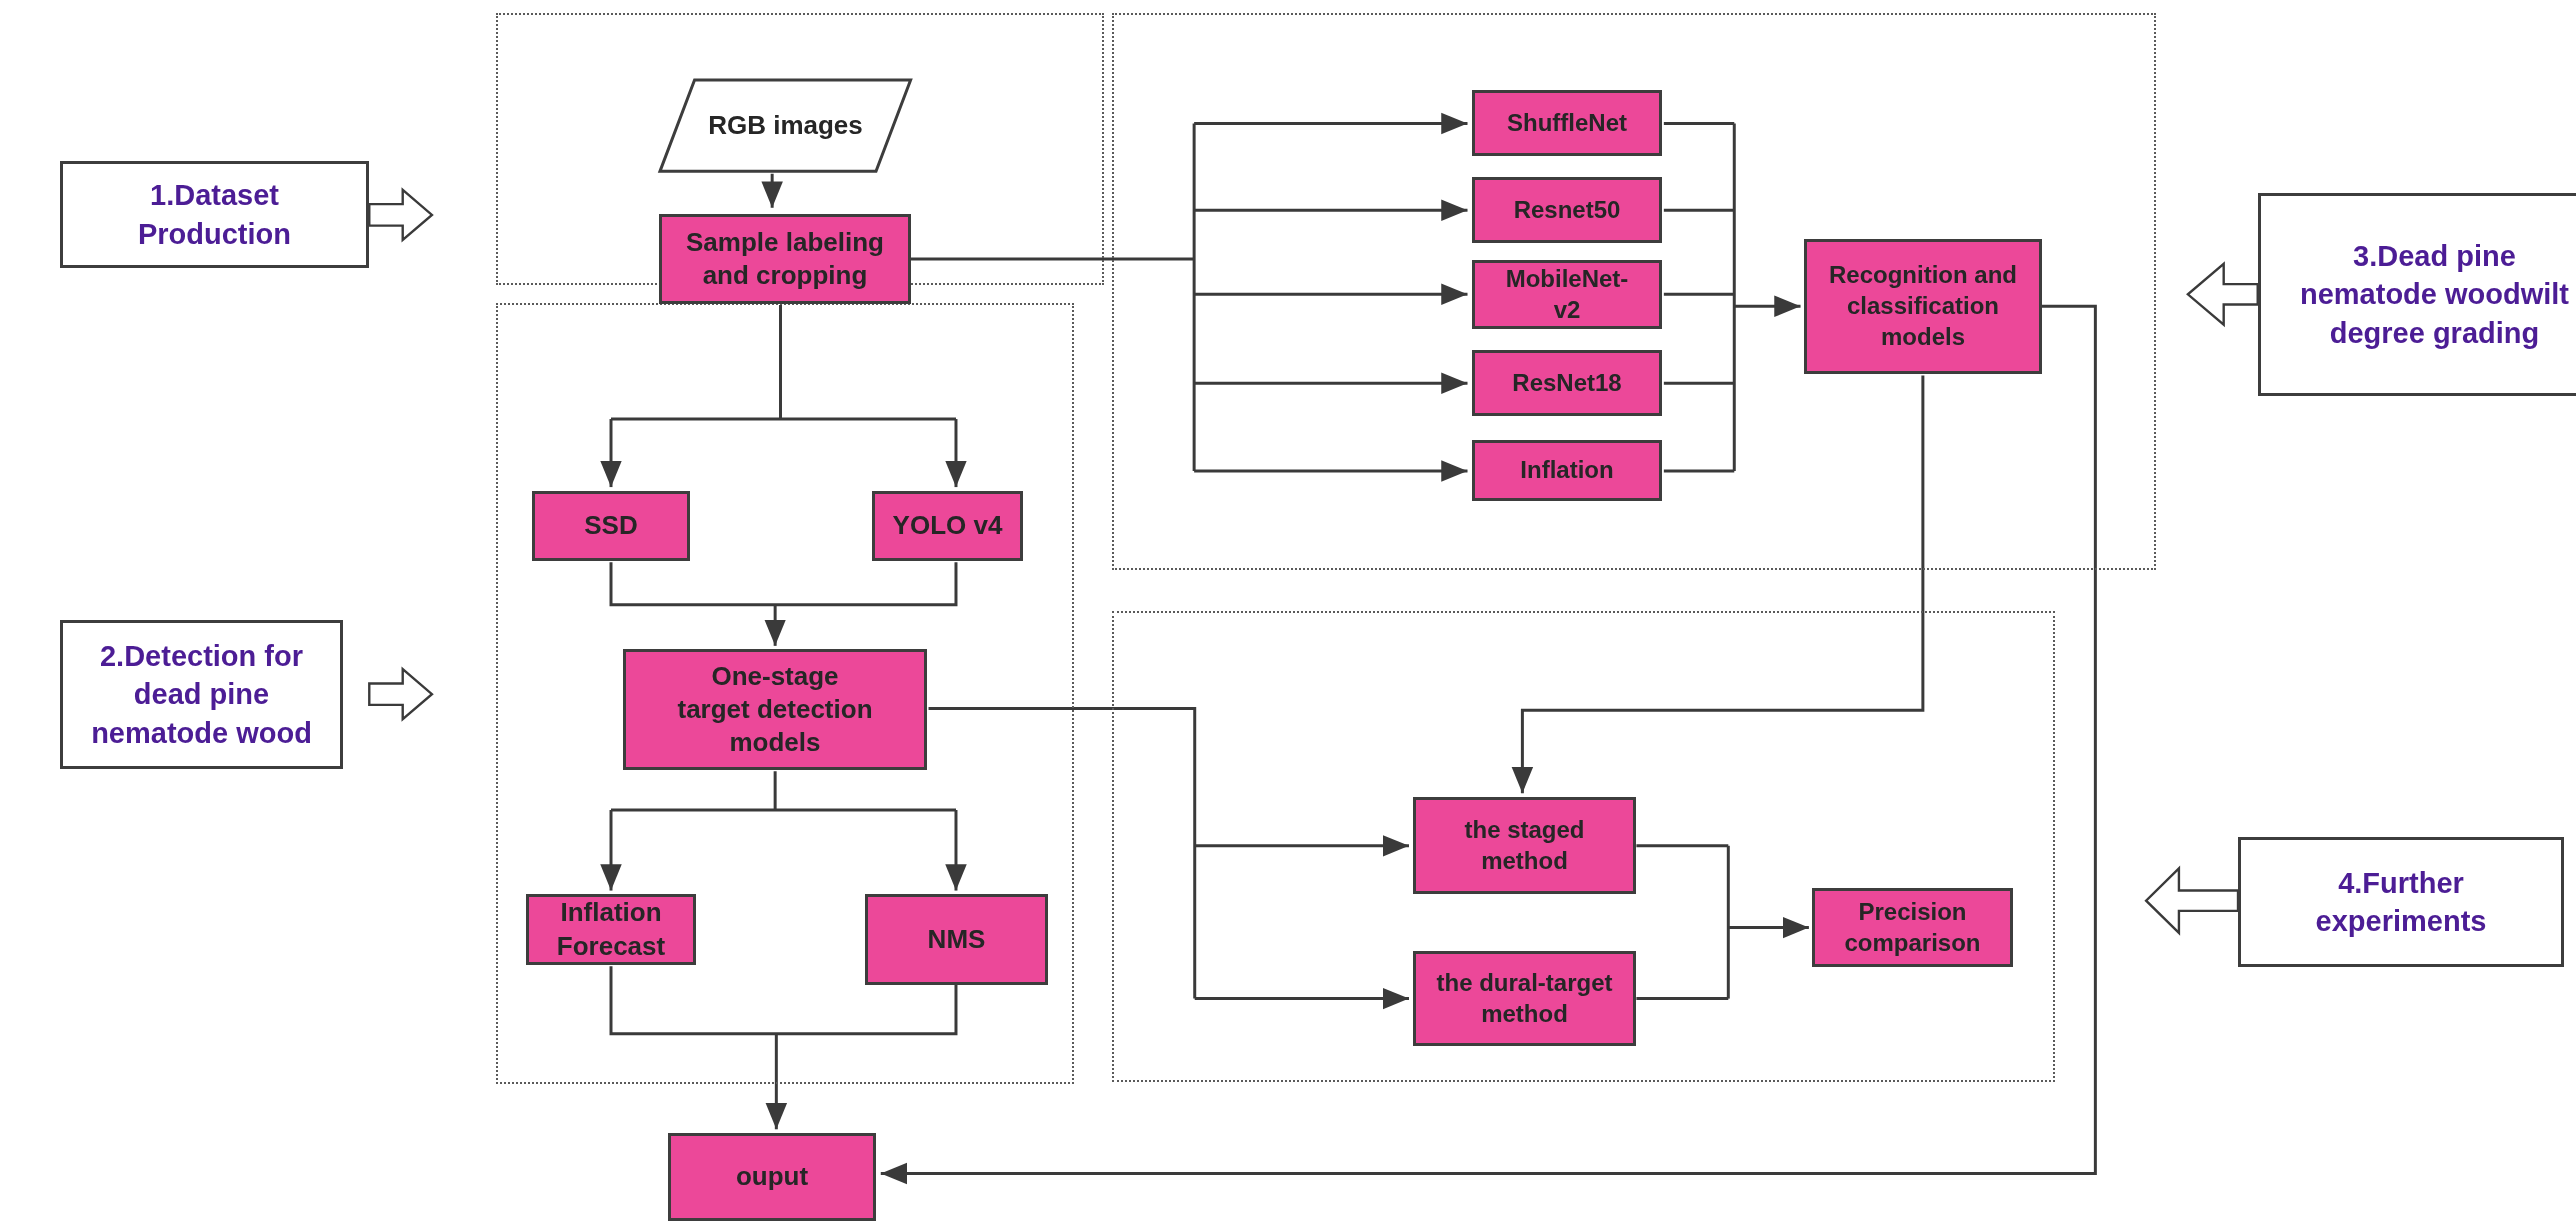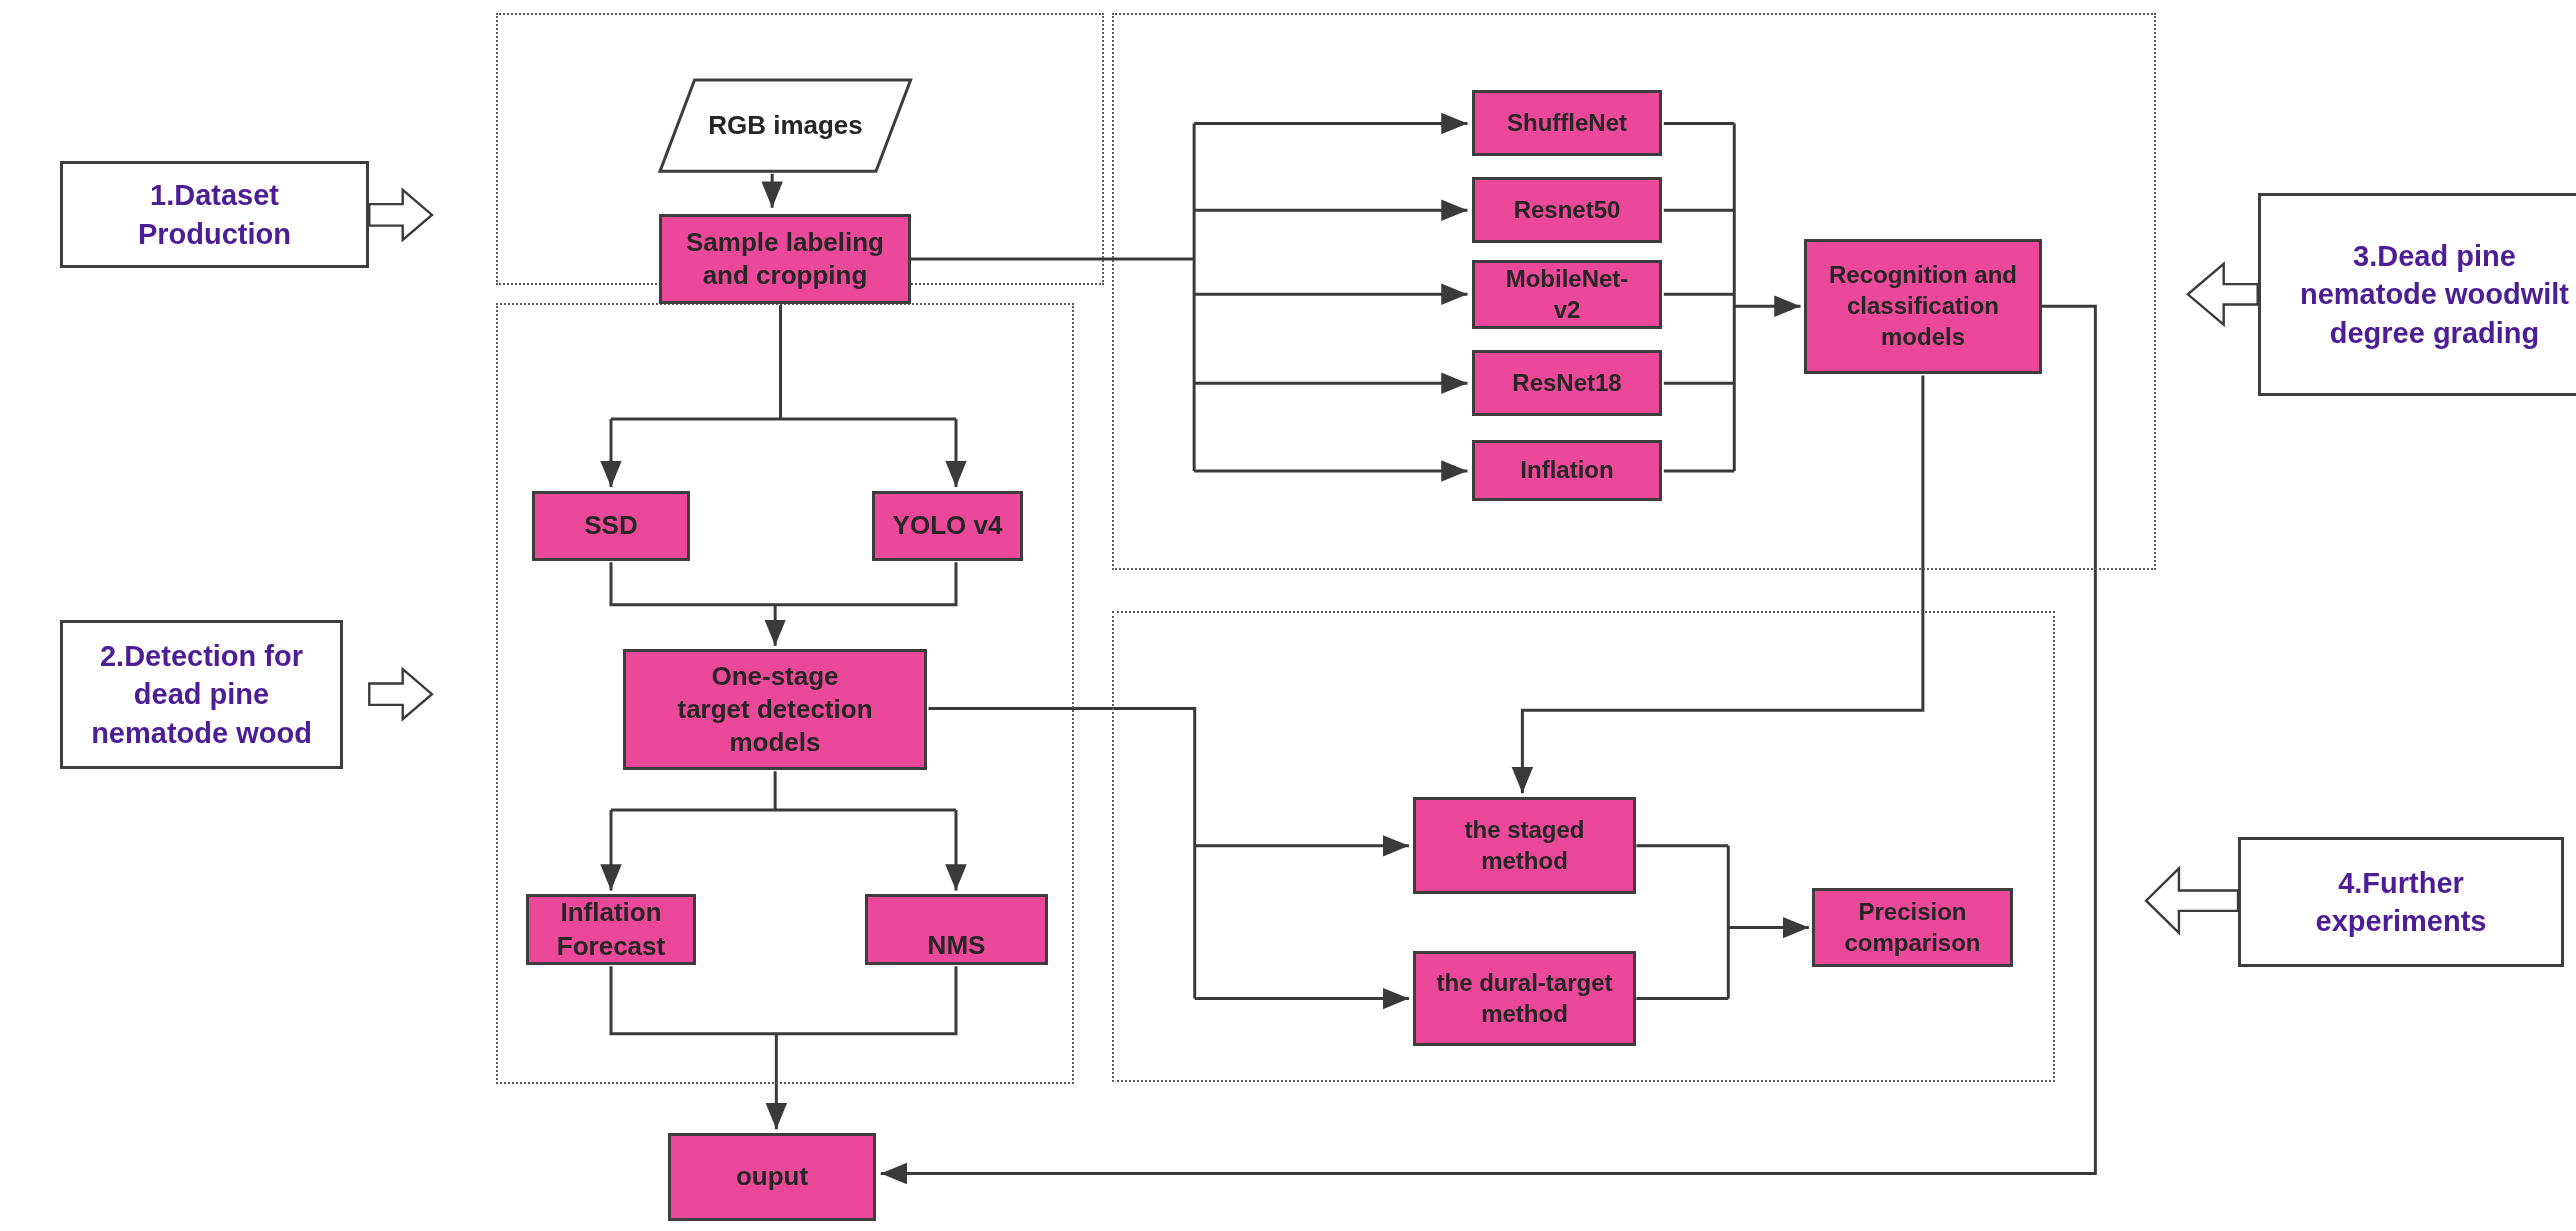--- a/index.html
+++ b/index.html
@@ -137,21 +137,21 @@
   </div>
   <div class="node lbl44" style="left:579px;top:649px;width:304px;height:121px;">
     <span>One-stage
 target detection
 models</span>
   </div>
   <div class="node lbl44" style="left:482px;top:894px;width:170px;height:71px;">
     <span>Inflation
 Forecast</span>
   </div>
-  <div class="node lbl44" style="left:821px;top:894px;width:183px;height:71px;align-items:flex-end;">
+  <div class="node lbl44" style="left:821px;top:894px;width:183px;height:91px;">
     <span>NMS</span>
   </div>
   <div class="node lbl44" style="left:624px;top:1133px;width:208px;height:88px;">
     <span>ouput</span>
   </div>
 
   <div class="node lbl40" style="left:1428px;top:90px;width:190px;height:66px;">
     <span>ShuffleNet</span>
   </div>
   <div class="node lbl40" style="left:1428px;top:177px;width:190px;height:66px;">

